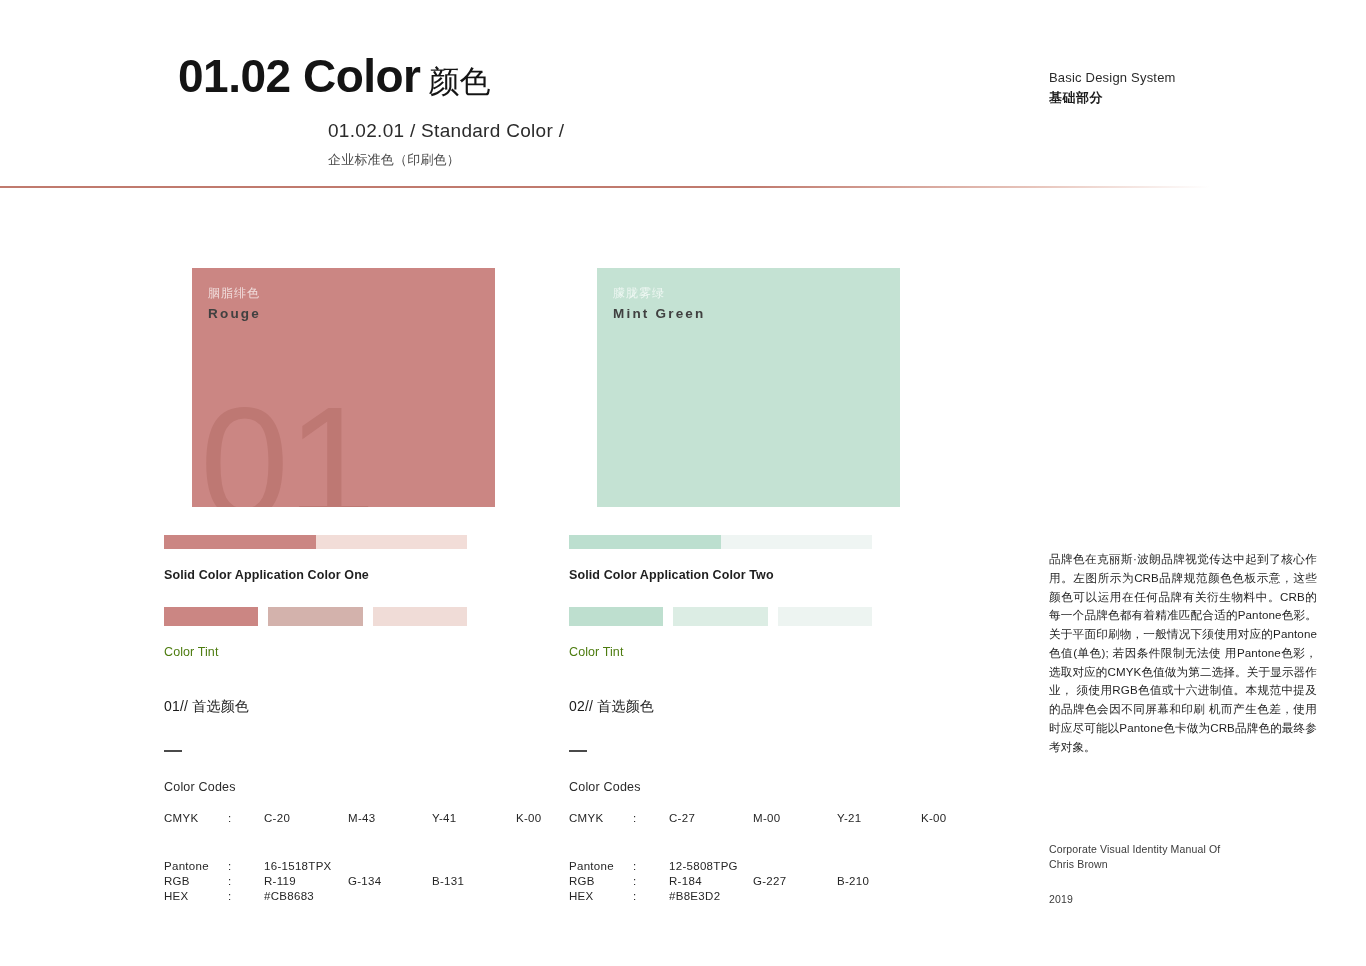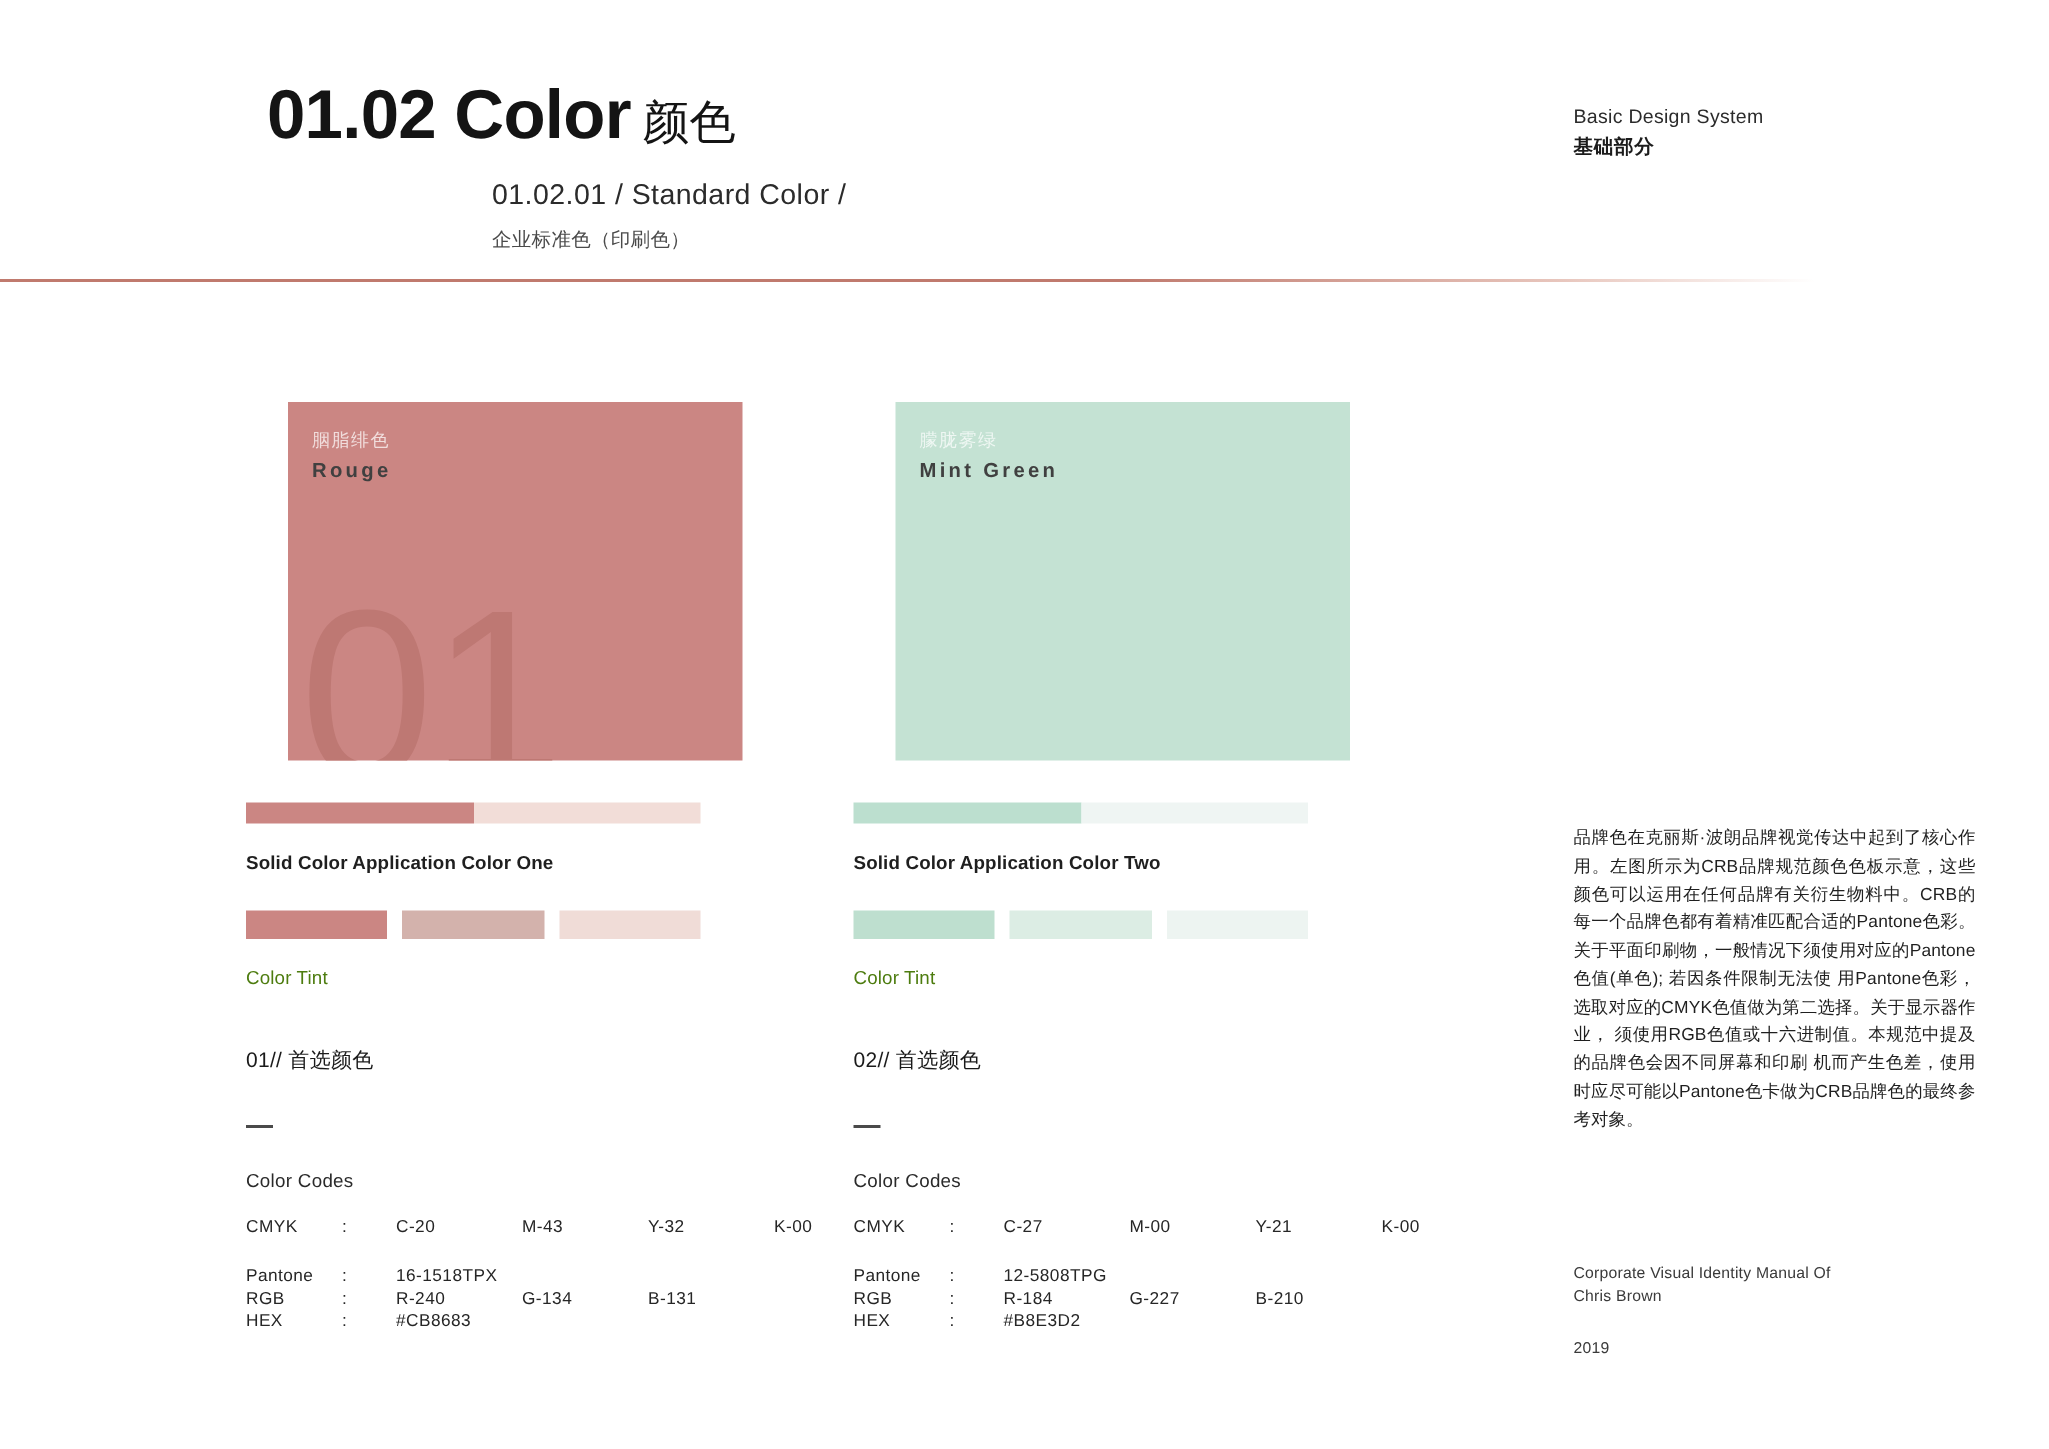--- a/index.html
+++ b/index.html
@@ -192,21 +192,21 @@
 
   .code-table { margin-top: 18px; }
   .code-row {
     display: flex;
     align-items: baseline;
     font-size: 11.5px;
     color: #262626;
     letter-spacing: 0.3px;
     margin-bottom: 3px;
   }
-  .code-row.spaced { margin-top: 21px; }
+  .code-row.spaced { margin-top: 36px; }
   .code-row .k { width: 64px; flex: none; }
   .code-row .c { width: 36px; flex: none; }
   .code-row .v { width: 84px; flex: none; }
   .code-row .v.wide { width: auto; }
 
   
   #side-note {
     position: absolute;
     left: 1049px;
     top: 550px;
@@ -288,32 +288,32 @@
   <div class="dash-sep"></div>
 
   <div class="codes-title">Color Codes</div>
 
   <div class="code-table">
     <div class="code-row">
       <span class="k">CMYK</span>
       <span class="c">:</span>
       <span class="v">C-20</span>
       <span class="v">M-43</span>
-      <span class="v">Y-32</span>
+      <span class="v">Y-41</span>
       <span class="v wide">K-00</span>
     </div>
     <div class="code-row spaced">
       <span class="k">Pantone</span>
       <span class="c">:</span>
       <span class="v wide">16-1518TPX</span>
     </div>
     <div class="code-row">
       <span class="k">RGB</span>
       <span class="c">:</span>
-      <span class="v">R-240</span>
+      <span class="v">R-119</span>
       <span class="v">G-134</span>
       <span class="v wide">B-131</span>
     </div>
     <div class="code-row">
       <span class="k">HEX</span>
       <span class="c">:</span>
       <span class="v wide">#CB8683</span>
     </div>
   </div>
 </div>

